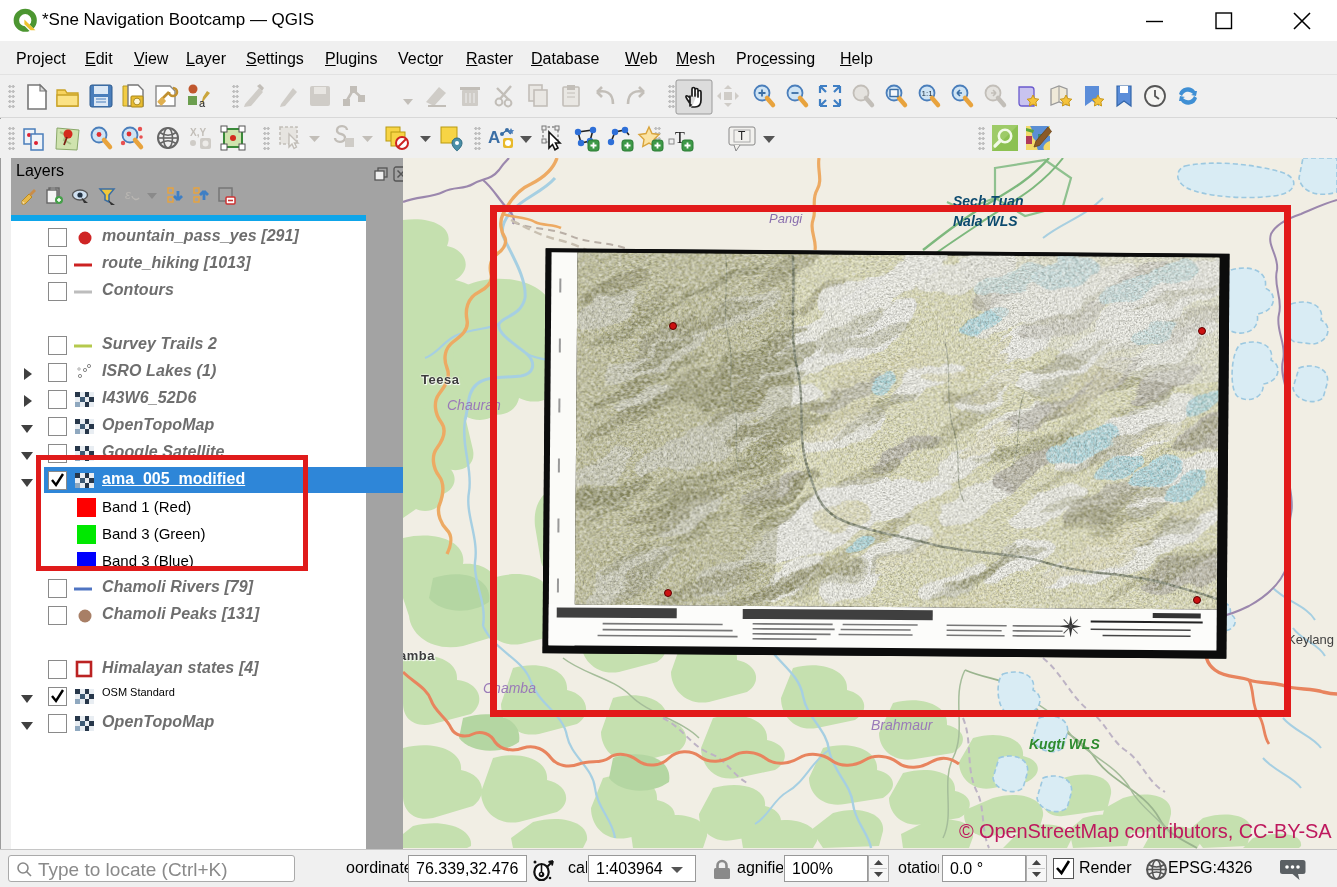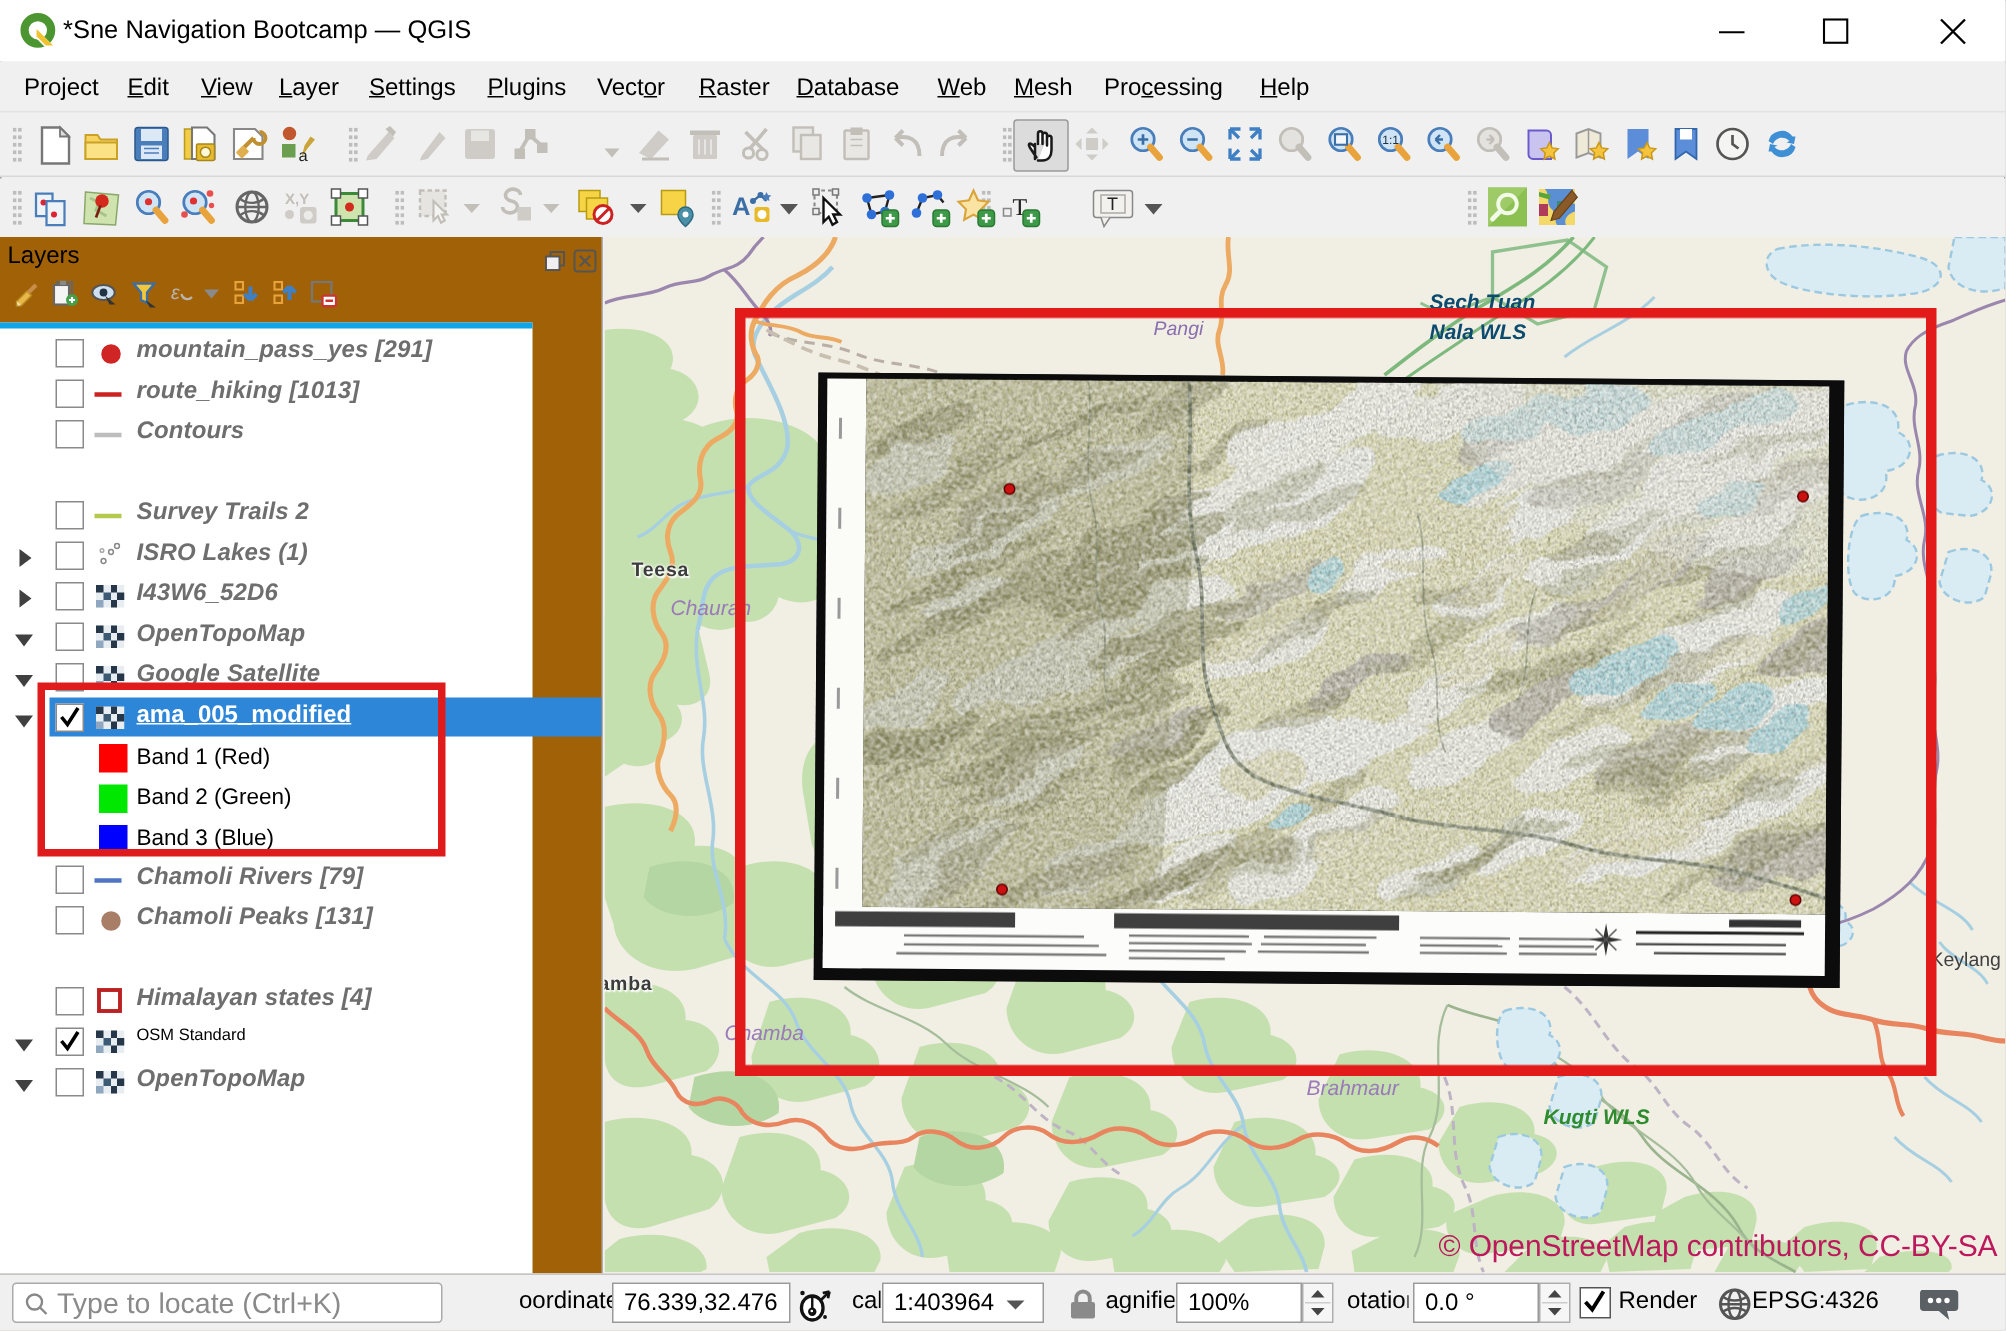--- a/index.html
+++ b/index.html
@@ -6,23 +6,23 @@
 html,body { width:1337px; height:887px; overflow:hidden; font-family:"Liberation Sans", sans-serif; }
 #win { position:relative; width:1337px; height:887px; background:#f0f0f0; box-shadow:inset 0 0 0 1px #9b9b9b, inset 0 1px 0 #6f6f6f; }
 #titlebar { position:absolute; left:0; top:0; width:1337px; height:41px; background:#ffffff; }
 #title { position:absolute; left:42px; top:10px; font-size:17px; color:#000; }
 #menubar { position:absolute; left:0; top:41px; width:1337px; height:33px; background:#f0f0f0;}
 .mi { position:absolute; top:9px; font-size:16px; color:#000; }
 #tb1 { position:absolute; left:0; top:74px; width:1337px; height:44px; background:#f0f0f0; border-top:1px solid #e2e2e2; border-bottom:1px solid #d8d8d8; }
 #tb2 { position:absolute; left:0; top:119px; width:1337px; height:39px; background:#f0f0f0; }
 .grip { position:absolute; width:7px; height:26px; background-image:radial-gradient(circle, #bdbdbd 1.3px, transparent 1.4px); background-size:3.5px 5px; }
 #main { position:absolute; left:0; top:158px; width:1337px; height:691px; }
-#panel { position:absolute; left:0; top:0; width:402px; height:691px; background:#a16207; border-right:1px solid #b0b0b0; }
+#panel { position:absolute; left:11px; top:0; width:402px; height:691px; background:#a3a3a3; border-right:1px solid #b0b0b0; }
 #ptitle { position:absolute; left:5px; top:4px; font-size:16px; color:#000; }
-#ptree { position:absolute; left:0px; top:57px; width:355px; height:634px; background:#fff; border-top:4px solid #0ea5e9;text-align:right; }
+#ptree { position:absolute; left:0px; top:57px; width:355px; height:634px; background:#fff; border-top:6px solid #0ea5e9;text-align:right; }
 .row { position:absolute; left:0; width:401px; height:27px; }
 .cb { position:absolute; left:37px; top:3px; width:19px; height:19px; background:#fff; border:1px solid #8a8a8a; }
 .lbl { position:absolute; left:91px; top:2px; font-size:16px; font-style:italic; font-weight:700; color:#6e6e6e; white-space:nowrap; letter-spacing:0.1px;}
 .lblb { position:absolute; left:91px; top:2px; font-size:11px; font-weight:400; color:#000; white-space:nowrap; }
 .chip { position:absolute; left:66px; top:3px; width:19px; height:19px; }
 #selrow { position:absolute; left:33px; top:-1px; width:368px; height:26px; background:#2e86d8; }
 #seltext { position:absolute; left:91px; top:2px; font-size:16px; font-weight:700; color:#fff; text-decoration:underline; white-space:nowrap; z-index:2;}
 #redrect1 { position:absolute; left:25px; top:297px; width:272px; height:116px; border:5px solid #e01b1b; z-index:5;}
 #map { position:absolute; left:403px; top:0; width:934px; height:691px; background:#f1eee4; overflow:hidden; }
 #redrect2 { position:absolute; left:87px; top:47px; width:801px; height:512px; border:7px solid #e21a1a; z-index:6; }
@@ -529,21 +529,21 @@
               <rect x="10" y="12" width="4" height="5" fill="#27374a"></rect>
             </svg>
             <div id="seltext">ama_005_modified</div>
           </div>
 <div class="row" style="top:274px">
             <div class="chip" style="background:#fe0000"></div>
             <div style="position:absolute;left:91px;top:3px;font-size:15px;color:#000;white-space:nowrap;">Band 1 (Red)</div>
           </div>
 <div class="row" style="top:301px">
             <div class="chip" style="background:#00e800"></div>
-            <div style="position:absolute;left:91px;top:3px;font-size:15px;color:#000;white-space:nowrap;">Band 2 (Green)</div>
+            <div style="position:absolute;left:91px;top:3px;font-size:15px;color:#000;white-space:nowrap;">Band 3 (Green)</div>
           </div>
 <div class="row" style="top:328px">
             <div class="chip" style="background:#0000fe"></div>
             <div style="position:absolute;left:91px;top:3px;font-size:15px;color:#000;white-space:nowrap;">Band 3 (Blue)</div>
           </div>
 <div class="row" style="top:355px">
             <div class="cb"></div>
             <svg class="chip" width="23" height="19" style="left:62px">
               <line x1="1" y1="10" x2="22" y2="10" stroke="#4f74c2" stroke-width="3"></line>
             </svg>

